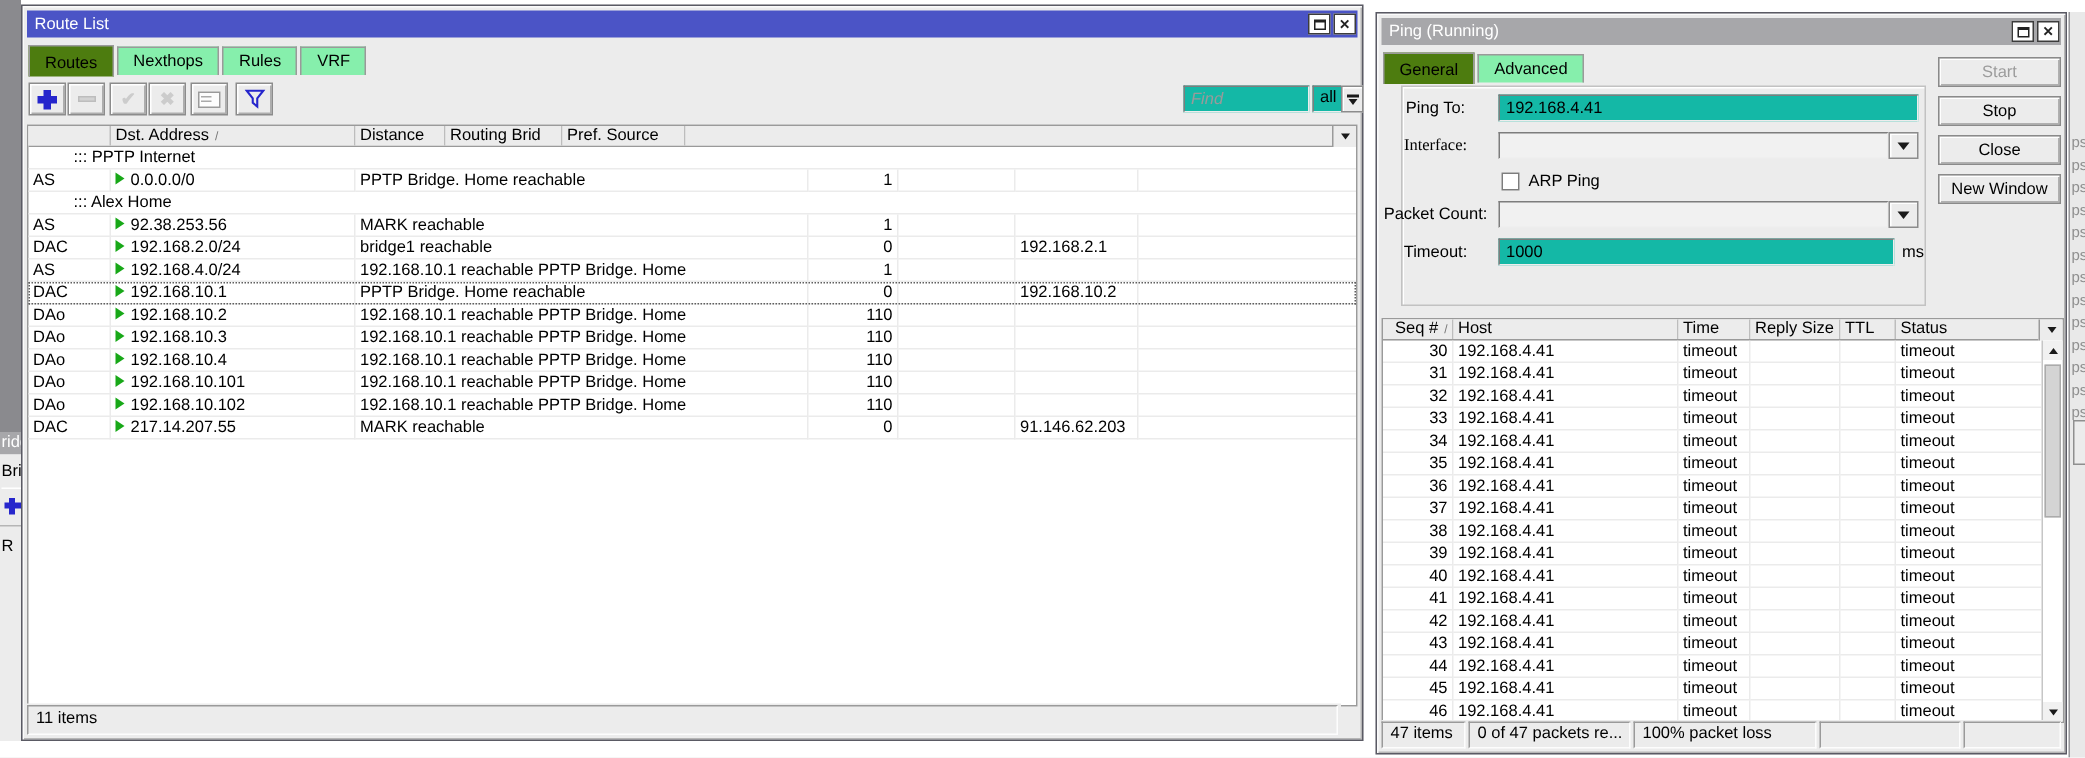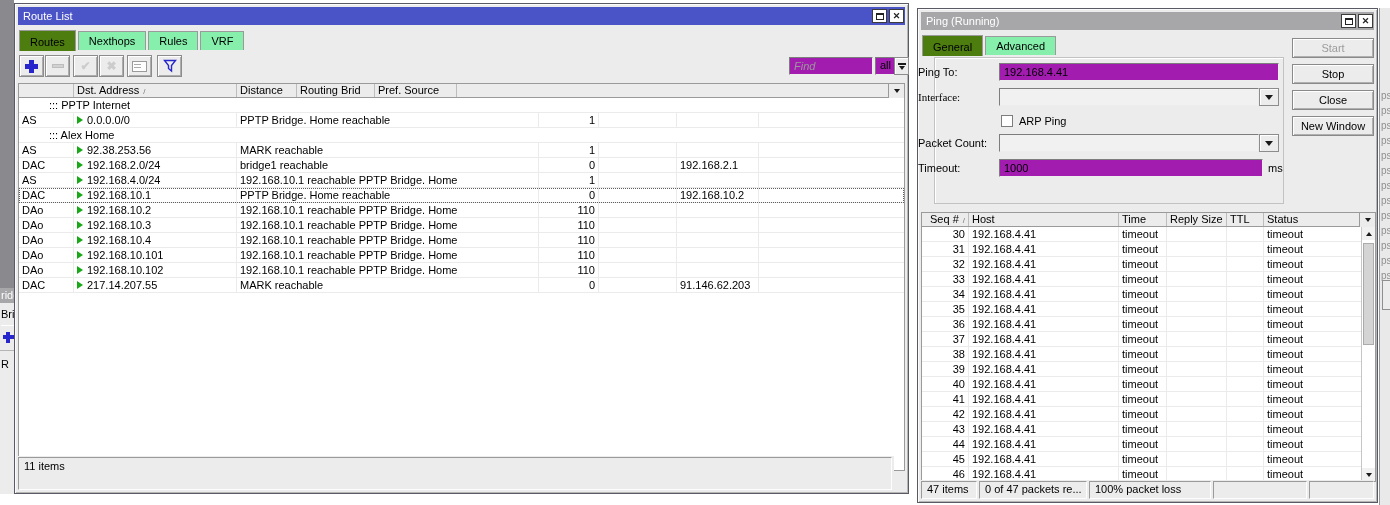--- a/index.html
+++ b/index.html
@@ -43,21 +43,21 @@
   }
   .ic-plus { position:relative; width:13px; height:13px; }
   .ic-plus::before { content:""; position:absolute; left:0; top:4px; width:13px; height:5px; background:#2626cc; }
   .ic-plus::after  { content:""; position:absolute; left:4px; top:0; width:5px; height:13px; background:#2626cc; }
   .ic-minus { width:12px; height:4px; background:#d2d2d2; border:1px solid #bdbdbd; }
   .ic-gray  { color:#cccccc; font-size:12px; font-weight:bold; line-height:12px; }
   .ic-card  { width:15px; height:11px; background:#fdfdfd; border:1px solid #9a9a9a; position:relative; }
   .ic-card::before { content:""; position:absolute; left:1px; top:2px; right:5px; height:1px; background:#aaa; box-shadow:0 3px 0 #aaa; }
   
   .tinput {
-    position:absolute; height:18px; background:#a21caf; color:#000;
+    position:absolute; height:18px; background:#14b8a6; color:#000;
     border:1px solid; border-color:#7d7d7d #ededed #ededed #7d7d7d;
     padding:1px 4px; font-family:"Liberation Sans",sans-serif; font-size:11px;
   }
   .tinput::placeholder { font-style:italic; color:#9a9a9a; }
   .combo { background:#f1f1f1; }
   .drop-btn {
     position:absolute; width:20px; height:18px; background:#ececec;
     border:1px solid #8c8c8c; box-shadow: inset 1px 1px 0 #fff;
     display:flex; align-items:center; justify-content:center;
   }
@@ -84,35 +84,35 @@
   .tri-right { width:0; height:0; border-top:4px solid transparent; border-bottom:4px solid transparent; border-left:6px solid #18a818; display:inline-block; margin-right:4px; }
   
   .statusbar { position:absolute; display:flex; background:#ececec; padding-top:1px; }
   .scell {
     border:1px solid; border-color:#9a9a9a #fdfdfd #fdfdfd #9a9a9a;
     padding:2px 5px; margin-right:2px; white-space:nowrap; overflow:hidden;
   }
   
   #route-win { left:14px; top:3px; width:895px; height:491px; }
   #route-table { left:3px; right:3px; top:79px; height:388px; }
-  #route-status { left:3px; right:14px; bottom:3px; height:34px;justify-content:flex-end; }
+  #route-status { left:3px; right:14px; bottom:3px; height:21px;justify-content:flex-end; }
   .rl-c0 { width:55px; }  .rl-c1 { width:163px; } .rl-c2 { width:302px; }
   .rl-c3 { width:60px; text-align:right; }
   .rl-c4 { width:78px; }  .rl-c5 { width:82px; }  .rl-cf { flex:1; border-right:none !important; }
   .comment-cell { flex:1; padding-left:30px !important; border-right:none !important; }
   
   #ping-win { left:917px; top:8px; width:461px; height:495px; }
   .pbtn {
     position:absolute; left:374px; width:82px; height:20px; text-align:center; line-height:18px;
     background:#ececec; border:1px solid #8a8a8a;
     box-shadow: inset 1px 1px 0 #fff, inset -1px -1px 0 #b0b0b0;
   }
   .pbtn.disabled { color:#9c9c9c; }
   .group-frame { position:absolute; left:16px; top:48px; width:350px; height:147px; border:1px solid #c2c2c2; box-shadow:1px 1px 0 #fff inset; }
-  .flabel { position:absolute; left:0; width:78px; text-align:left; }
+  .flabel { position:absolute; left:0; width:78px; text-align:center; }
   .checkbox { position:absolute; width:12px; height:12px; background:#fff; border:1px solid #7d7d7d; }
   #ping-grid { left:3px; top:203px; width:455px; height:270px; }
   .pg-c0 { width:47px; text-align:right; } .pg-c1 { width:150px; } .pg-c2 { width:48px; }
   .pg-c3 { width:60px; } .pg-c4 { width:37px; } .pg-c5 { flex:1; border-right:none !important; }
   #ping-rows { position:absolute; left:0; top:14px; right:14px; bottom:0; overflow:hidden; }
   #ping-scroll { position:absolute; right:0; top:14px; width:14px; bottom:0; background:#fff; border-left:1px solid #c6c6c6; }
   .sarrow { position:absolute; left:0; right:0; height:13px; background:#f1f1f1; display:flex; align-items:center; justify-content:center; }
   .sthumb { position:absolute; left:1px; right:1px; top:16px; height:102px; background:#d4d4d4; border:1px solid #ababab; }
   #ping-status { left:3px; right:3px; bottom:3px; height:19px; }
   #ping-status .scell { padding:1px 5px; }

